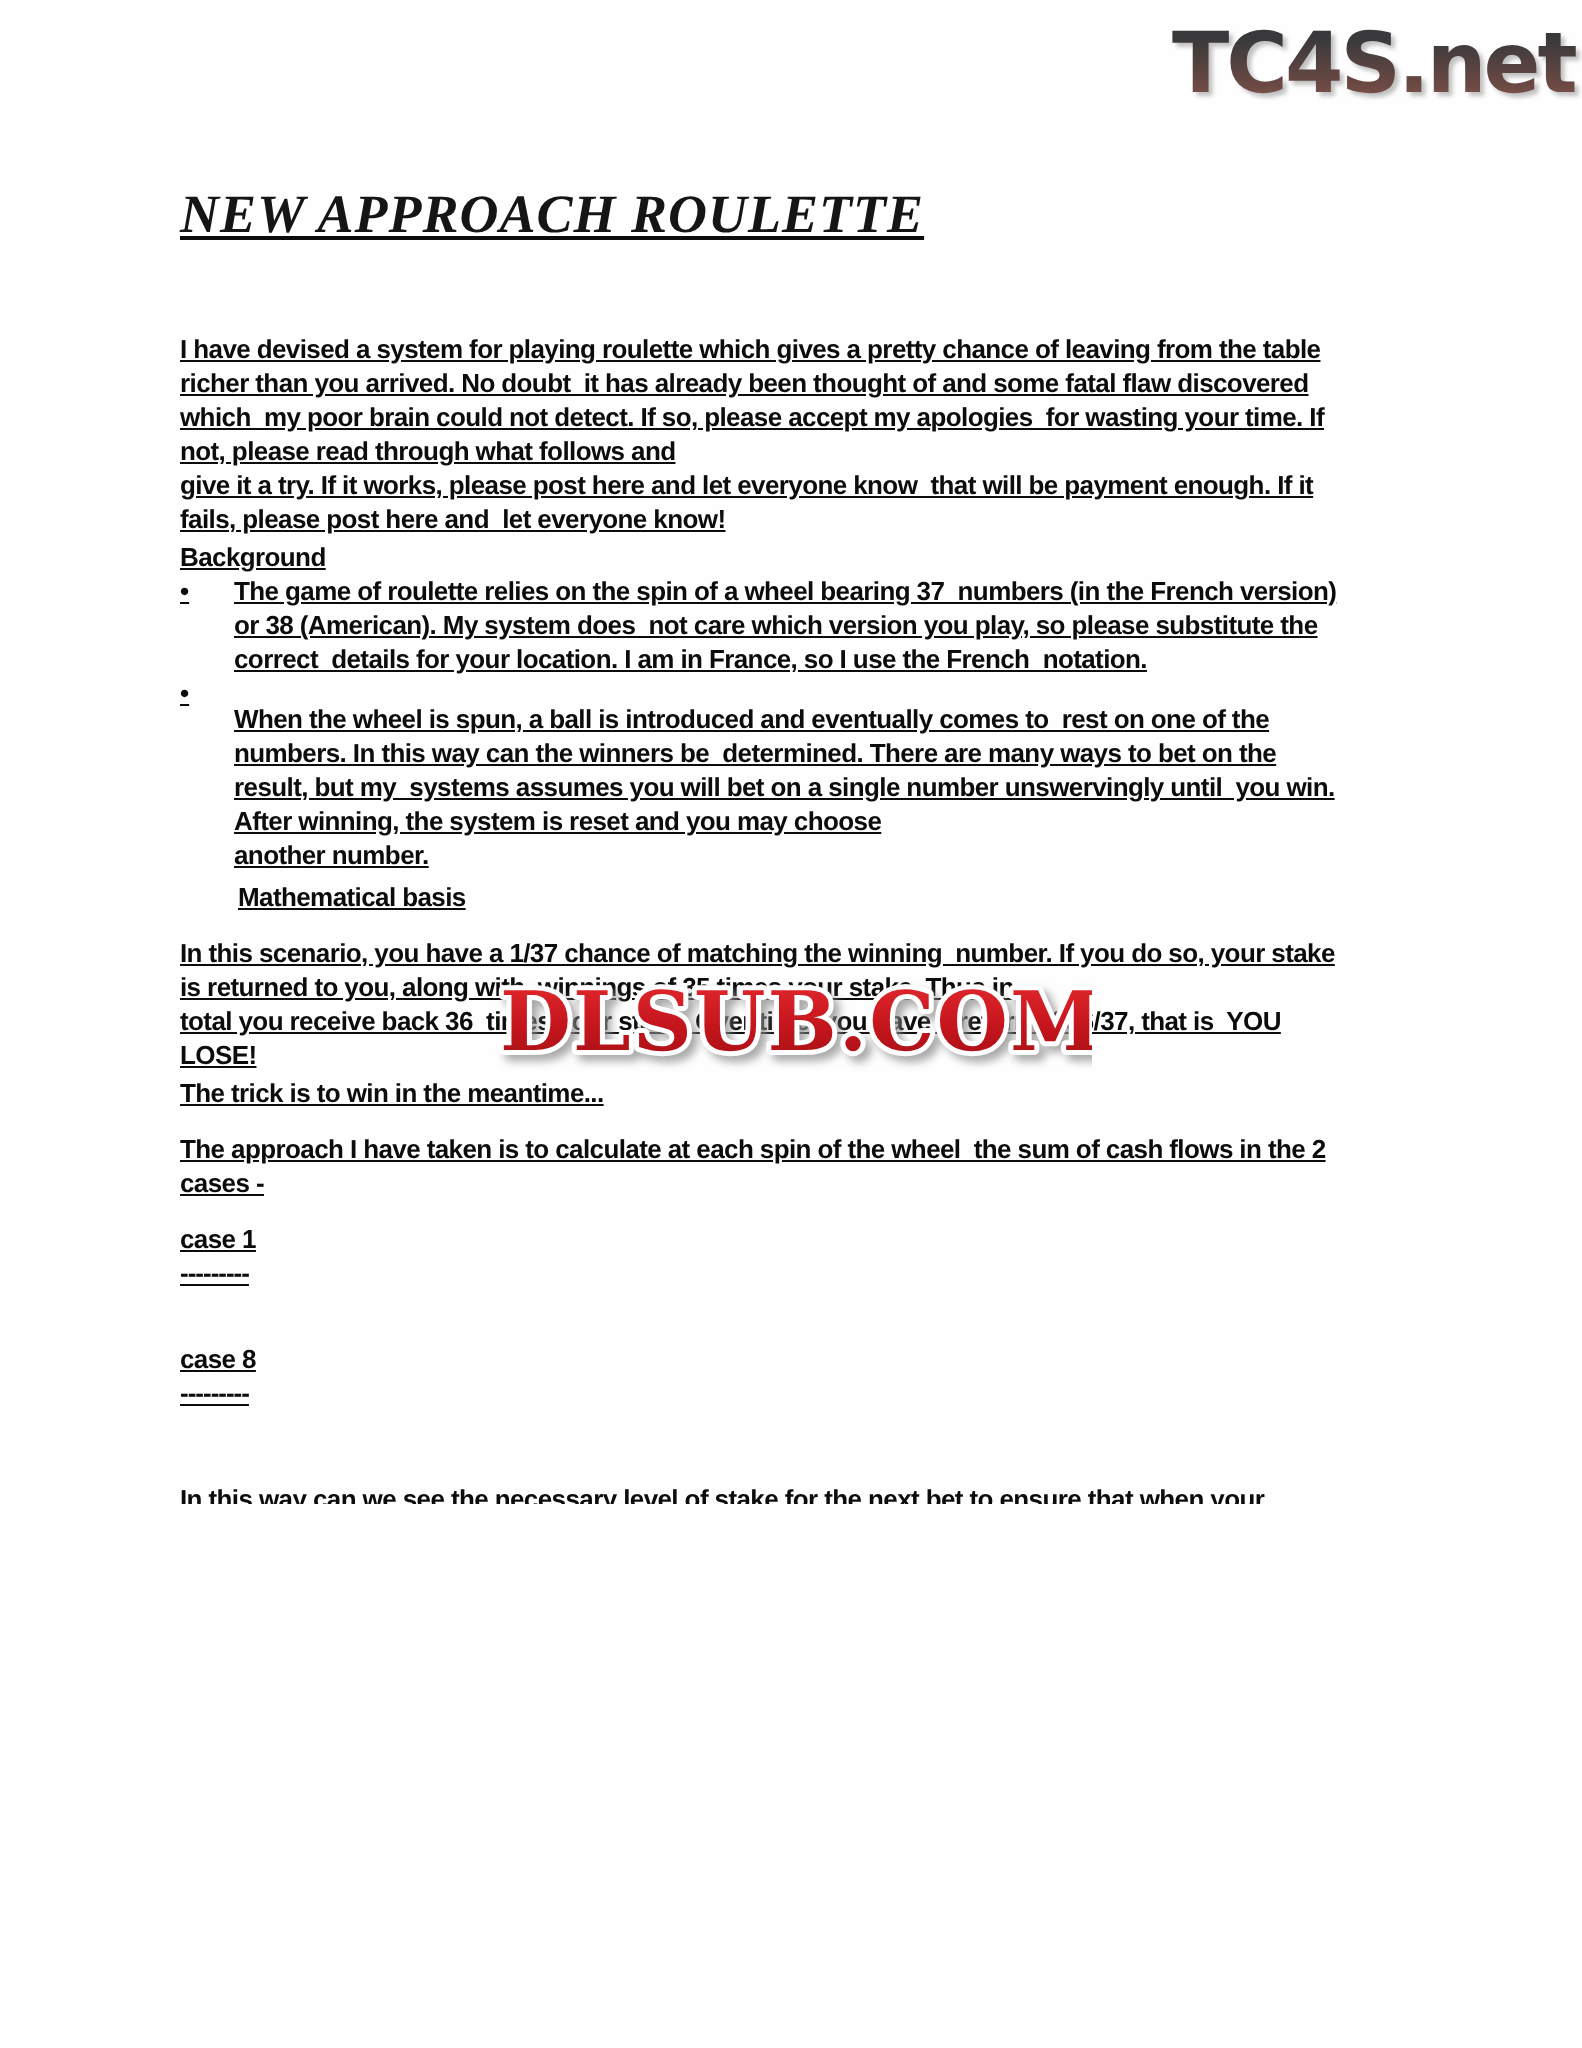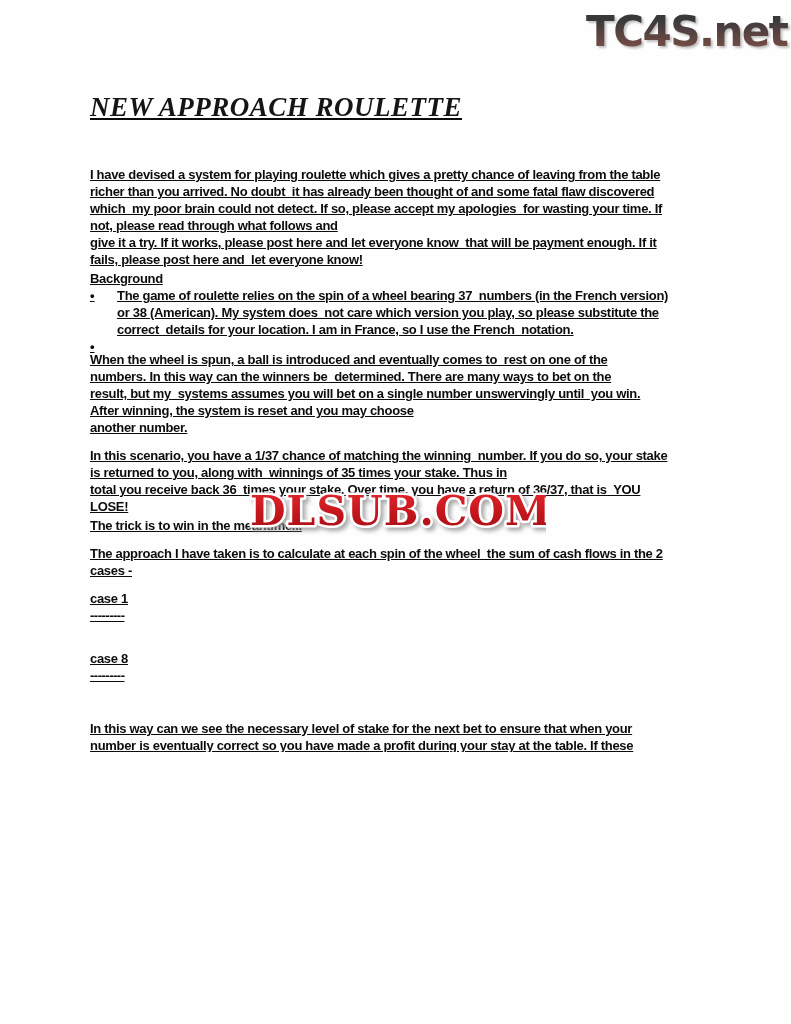--- a/index.html
+++ b/index.html
@@ -52,21 +52,21 @@
     margin:0;
   }
   .bullet-marker{
     width:27px;
     flex:0 0 27px;
     font-weight:bold;
     font-size:13px;
     line-height:17px;
   }
   .bullet-body{min-height:17px;}
-  .indent-block{margin-top:-4px;}
+  .indent-block{margin-left:27px;margin-top:-4px;}
   .math-heading{margin-left:29px;margin-top:4px;}
   .scenario{margin-top:11px;}
   .trick{margin-top:2px;}
   .approach{margin-top:11px;}
   .case-block{margin-top:11px;}
   .case-block-2{margin-top:26px;}
   .dash-line{letter-spacing:-0.5px;}
   .conclusion{margin-top:36px;}
   .limitations{margin-top:24px;}
   .wm-top{
@@ -147,20 +147,21 @@
       <span class="bullet-marker">•</span>
       <div class="body-text bullet-body"></div>
     </div>
 
     <div class="body-text indent-block">When the wheel is spun, a ball is introduced and eventually comes to  rest on one of the
 numbers. In this way can the winners be  determined. There are many ways to bet on the
 result, but my  systems assumes you will bet on a single number unswervingly until  you win.
 After winning, the system is reset and you may choose
 another number.</div>
 
+    <div class="heading math-heading">Mathematical basis</div>
 
     <div class="body-text scenario">In this scenario, you have a 1/37 chance of matching the winning  number. If you do so, your stake
 is returned to you, along with  winnings of 35 times your stake. Thus in
 total you receive back 36  times your stake. Over time, you have a return of 36/37, that is  YOU
 LOSE!</div>
 
     <div class="body-text trick">The trick is to win in the meantime...</div>
 
     <div class="body-text approach">The approach I have taken is to calculate at each spin of the wheel  the sum of cash flows in the 2
 cases -</div>

